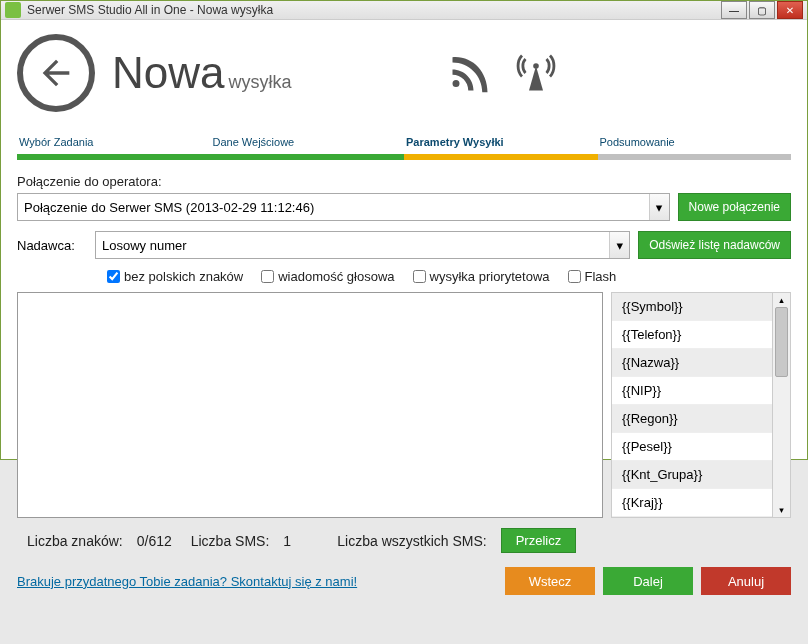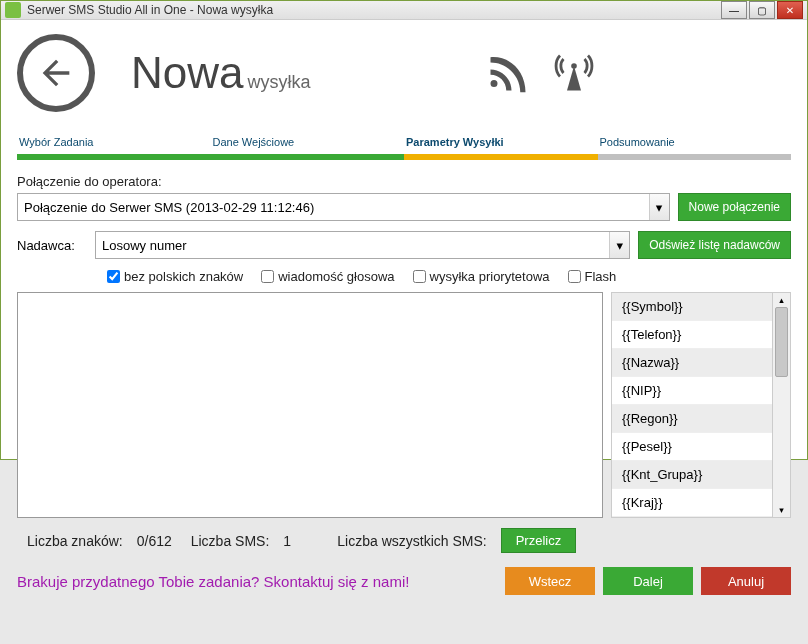--- a/index.html
+++ b/index.html
@@ -9,21 +9,21 @@
 
 .titlebar { height: 26px; background: linear-gradient(#f0f0f0, #e0e0e0); border-bottom: 1px solid #ccc; display: flex; align-items: center; padding: 0 4px; gap: 6px; }
 .titlebar .app-icon { width: 16px; height: 16px; background: #7bc043; border-radius: 2px; }
 .titlebar .title { font-size: 12px; color: #333; flex: 1; }
 .titlebar .win-btns { display: flex; gap: 2px; }
 .titlebar .win-btn { width: 26px; height: 18px; border: 1px solid #888; background: linear-gradient(#f8f8f8,#d8d8d8); font-size: 10px; display: flex; align-items: center; justify-content: center; cursor: pointer; }
 .titlebar .win-btn.close { background: linear-gradient(#e06050,#c03020); border-color: #a02818; color: #fff; }
 
 .content { flex: 1; padding: 14px 16px 10px 16px; display: flex; flex-direction: column; }
 
-.header-row { display: flex; align-items: center; gap: 36px; margin-bottom: 20px; }
+.header-row { display: flex; align-items: center; gap: 17px; margin-bottom: 20px; }
 .back-circle { width: 78px; height: 78px; border: 6px solid #555; border-radius: 50%; display: flex; align-items: center; justify-content: center; cursor: pointer; }
 .back-circle svg { width: 40px; height: 40px; }
 .page-title { font-size: 44px; font-weight: 300; color: #444; }
 .page-title .sub { font-size: 18px; font-weight: 300; color: #666; margin-left: 4px; }
 .header-icons { margin-left: 140px; display: flex; gap: 24px; align-items: center; color: #555; }
 
 .steps { display: flex; margin-bottom: 2px; }
 .step { flex: 1; font-size: 11px; color: #0c4a6e; padding: 4px 2px; }
 .step.active { font-weight: bold; }
 .progress { display: flex; height: 6px; margin-bottom: 14px; }
@@ -56,21 +56,21 @@
 .ph-scroll .arr { position: absolute; left: 0; right: 0; height: 14px; font-size: 9px; display: flex; align-items: center; justify-content: center; }
 .ph-scroll .arr.up { top: 0; }
 .ph-scroll .arr.down { bottom: 0; }
 
 .counts { display: flex; gap: 14px; align-items: center; font-size: 14px; color: #222; margin: 10px 0 10px 10px; }
 .counts .lbl { }
 .counts .val { min-width: 40px; }
 .btn-calc { background: #3aa935; color: #fff; border: 1px solid #2e8a2a; padding: 4px 14px; font-size: 13px; cursor: pointer; }
 
 .footer { display: flex; align-items: center; padding-top: 4px; }
-.footer .link { color: #a21caf; font-size: 15px; cursor: pointer; flex: 1; }
+.footer .link { color: #0369a1; font-size: 13px; text-decoration: underline; cursor: pointer; flex: 1; }
 .footer .nav-btn { width: 90px; height: 28px; color: #fff; font-size: 13px; border: none; cursor: pointer; margin-left: 8px; }
 .btn-orange { background: #e78b1e; }
 .btn-green2 { background: #3aa935; }
 .btn-red { background: #c1392b; }
 </style>
 </head>
 <body>
 
 <div class="window">
   <div class="titlebar">

